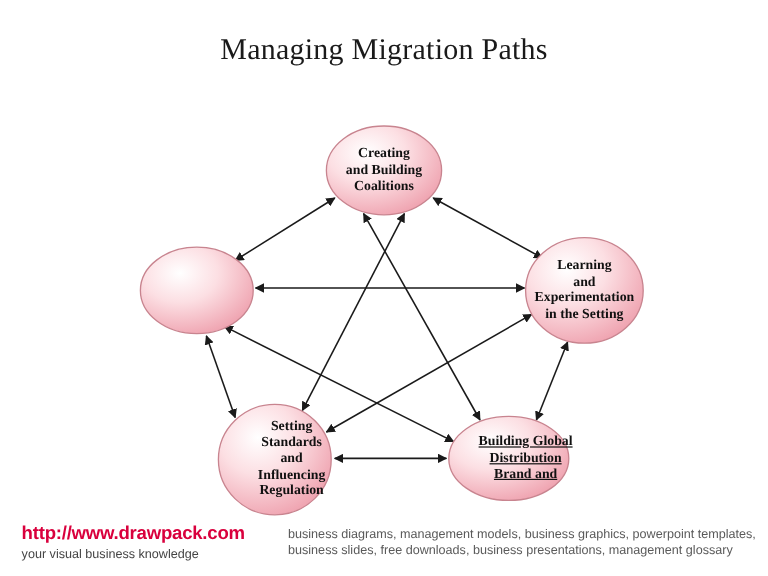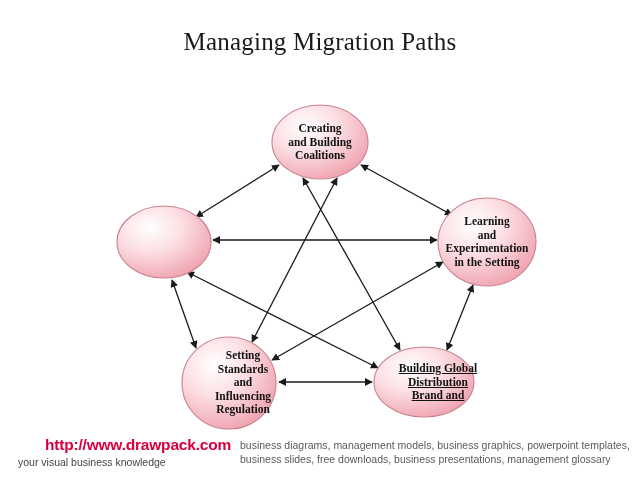--- a/index.html
+++ b/index.html
@@ -56,21 +56,20 @@
   }
   #brand-url {
     position: absolute;
     left: 18px;
     top: 6px;
     font-family: "Liberation Sans", sans-serif;
     font-weight: bold;
     font-size: 15.5px;
     color: #d9003d;
     letter-spacing: -0.2px;
-    margin-left: 27px;
   }
   #brand-tagline {
     position: absolute;
     left: 18px;
     top: 26px;
     font-family: "Liberation Sans", sans-serif;
     font-size: 10.5px;
     color: #444444;
   }
   #footer-desc {

